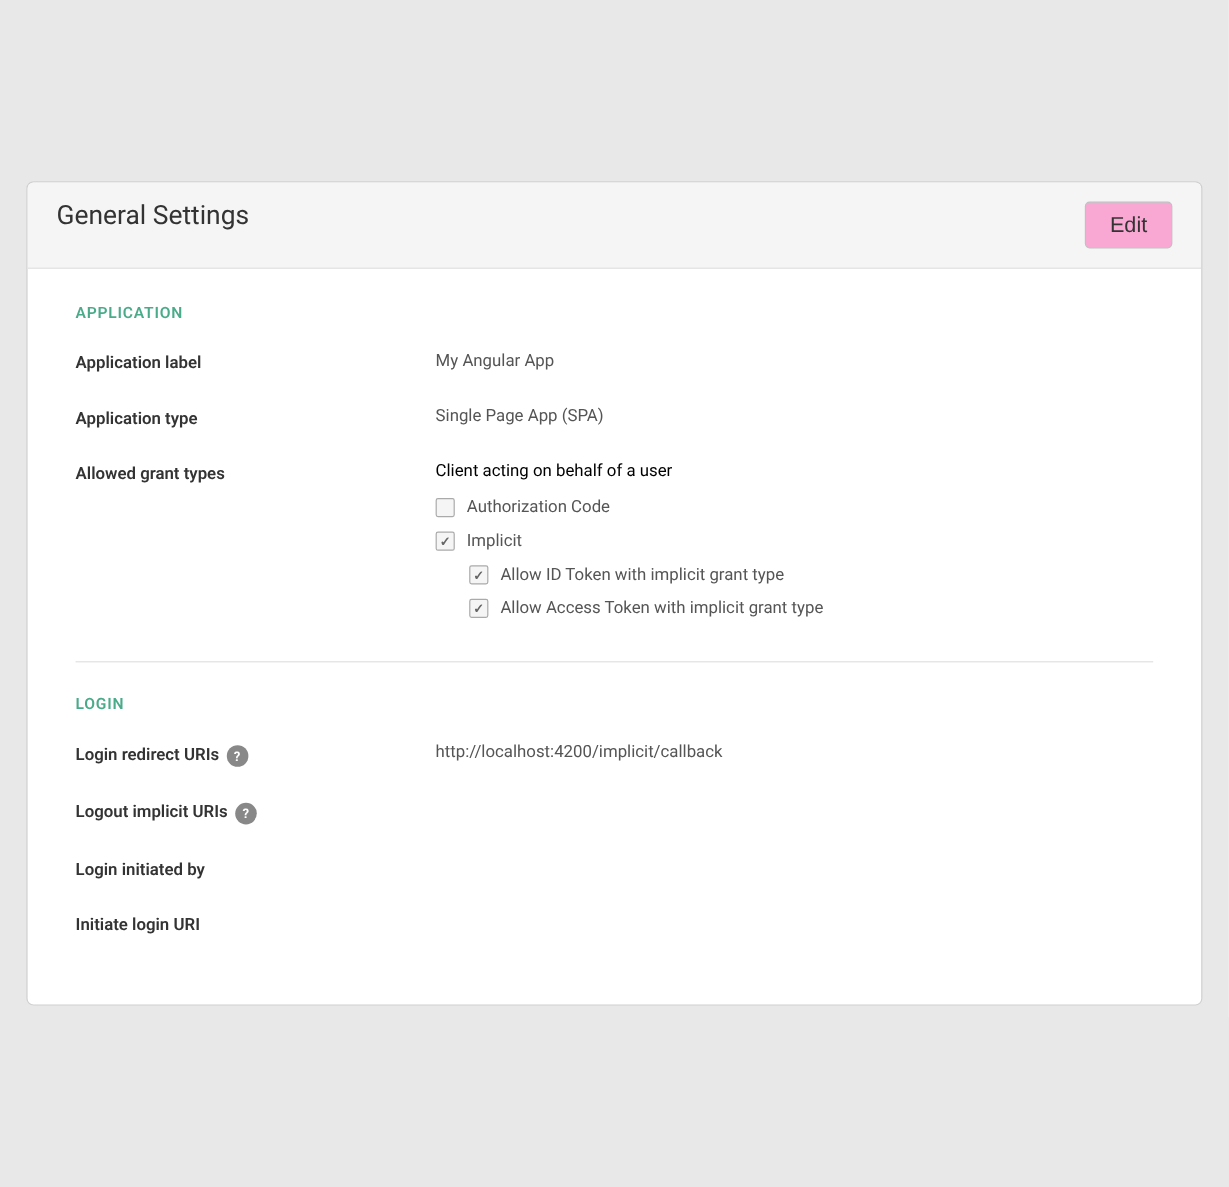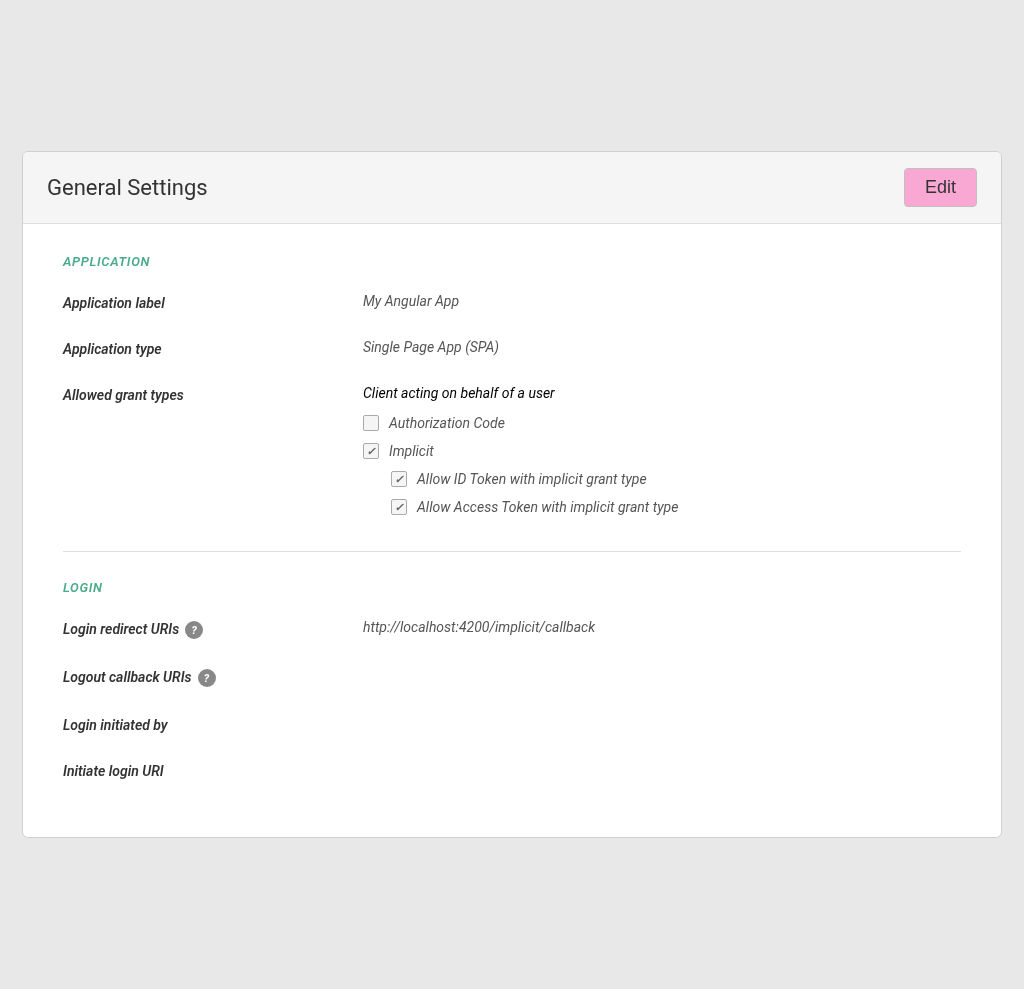--- a/index.html
+++ b/index.html
@@ -26,21 +26,20 @@
       max-width: 100%;
       overflow: hidden;
     }
 
     .card-header {
       background: #f5f5f5;
       border-bottom: 1px solid #e0e0e0;
       padding: 16px 24px;
       display: flex;
       justify-content: space-between;
-      align-items: center;
     }
 
     .card-title {
       font-size: 22px;
       font-weight: 400;
       color: #333333;
     }
 
     .edit-button {
       background: #f9a8d4;
@@ -155,21 +154,20 @@
     }
 
     .divider {
       border: none;
       border-top: 1px solid #e0e0e0;
       margin: 10px 0 28px 0;
     }
 
     .section-spacer {
       margin-bottom: 24px;
-      font-style: italic;
     }
   </style>
 </head>
 <body>
 
 <div class="card">
   <div class="card-header">
     <h1 class="card-title">General Settings</h1>
     <button class="edit-button">Edit</button>
   </div>
@@ -239,21 +237,21 @@
       <div class="field-row">
         <div class="field-label">
           <span>Login redirect URIs</span>
           <span class="help-icon">?</span>
         </div>
         <div class="field-value">http://localhost:4200/implicit/callback</div>
       </div>
 
       <div class="field-row">
         <div class="field-label">
-          <span>Logout callback URIs</span>
+          <span>Logout implicit URIs</span>
           <span class="help-icon">?</span>
         </div>
         <div class="field-value"></div>
       </div>
 
       <div class="field-row">
         <div class="field-label">
           <span>Login initiated by</span>
         </div>
       </div>

